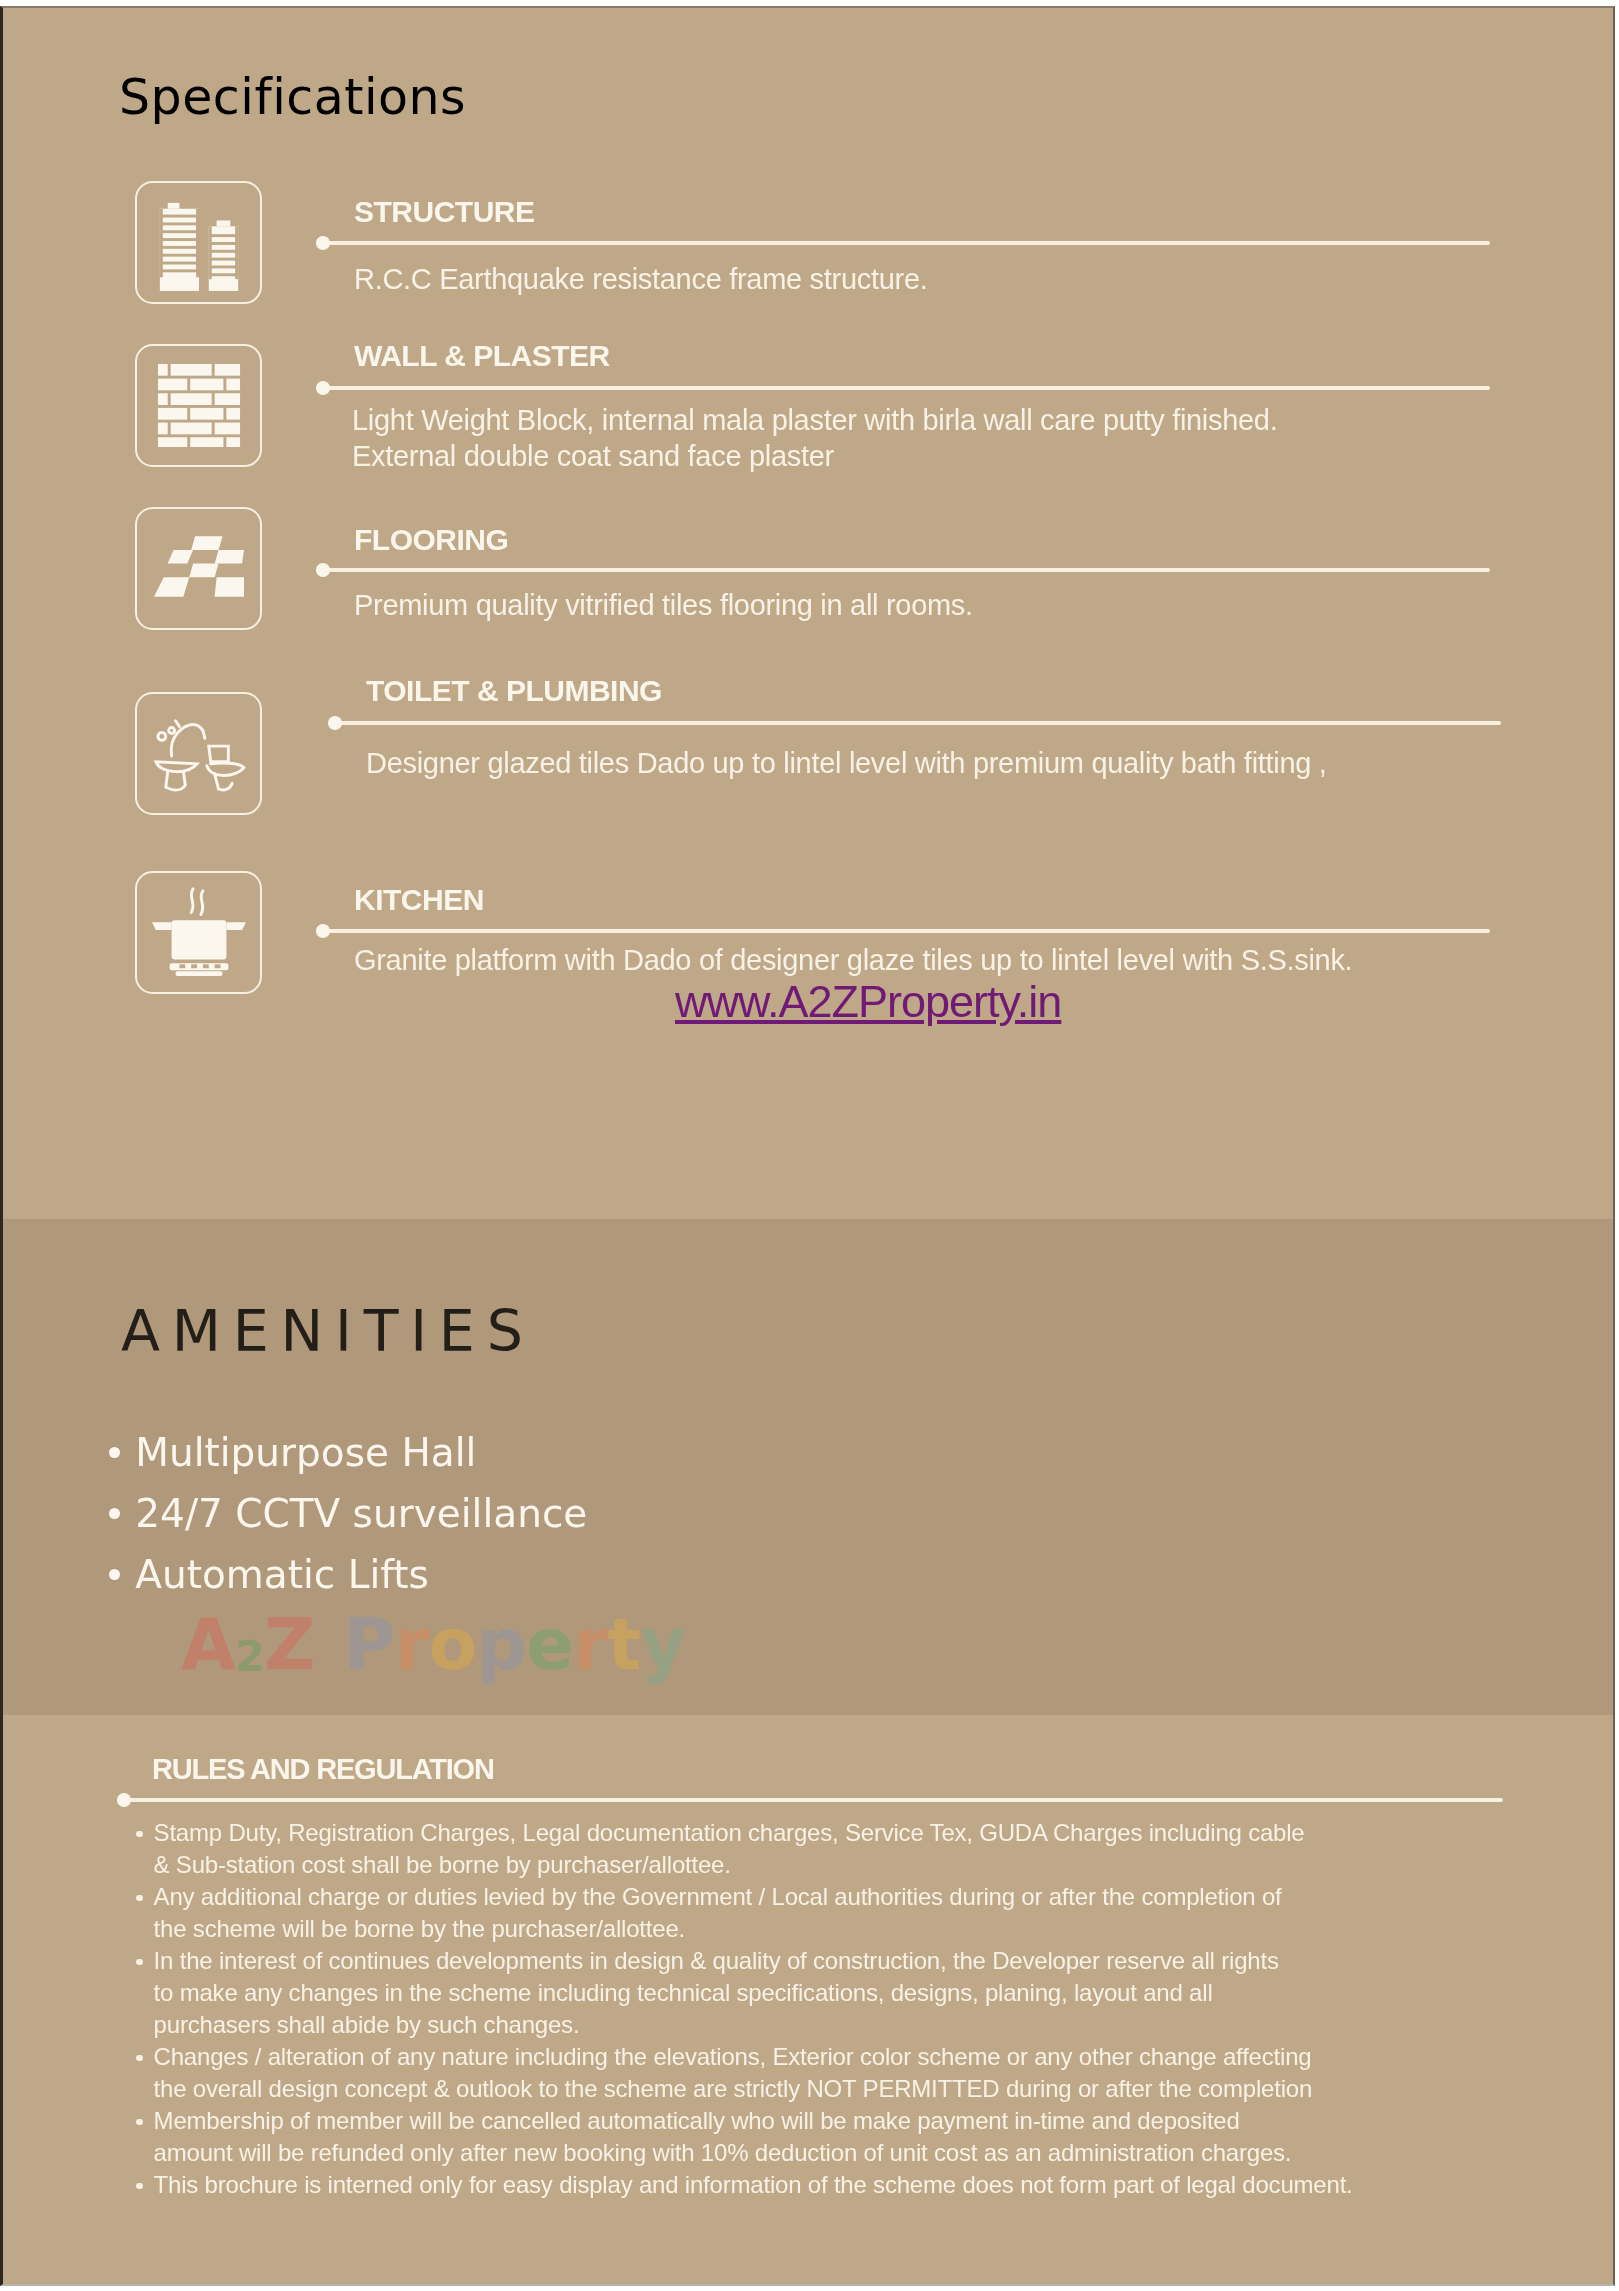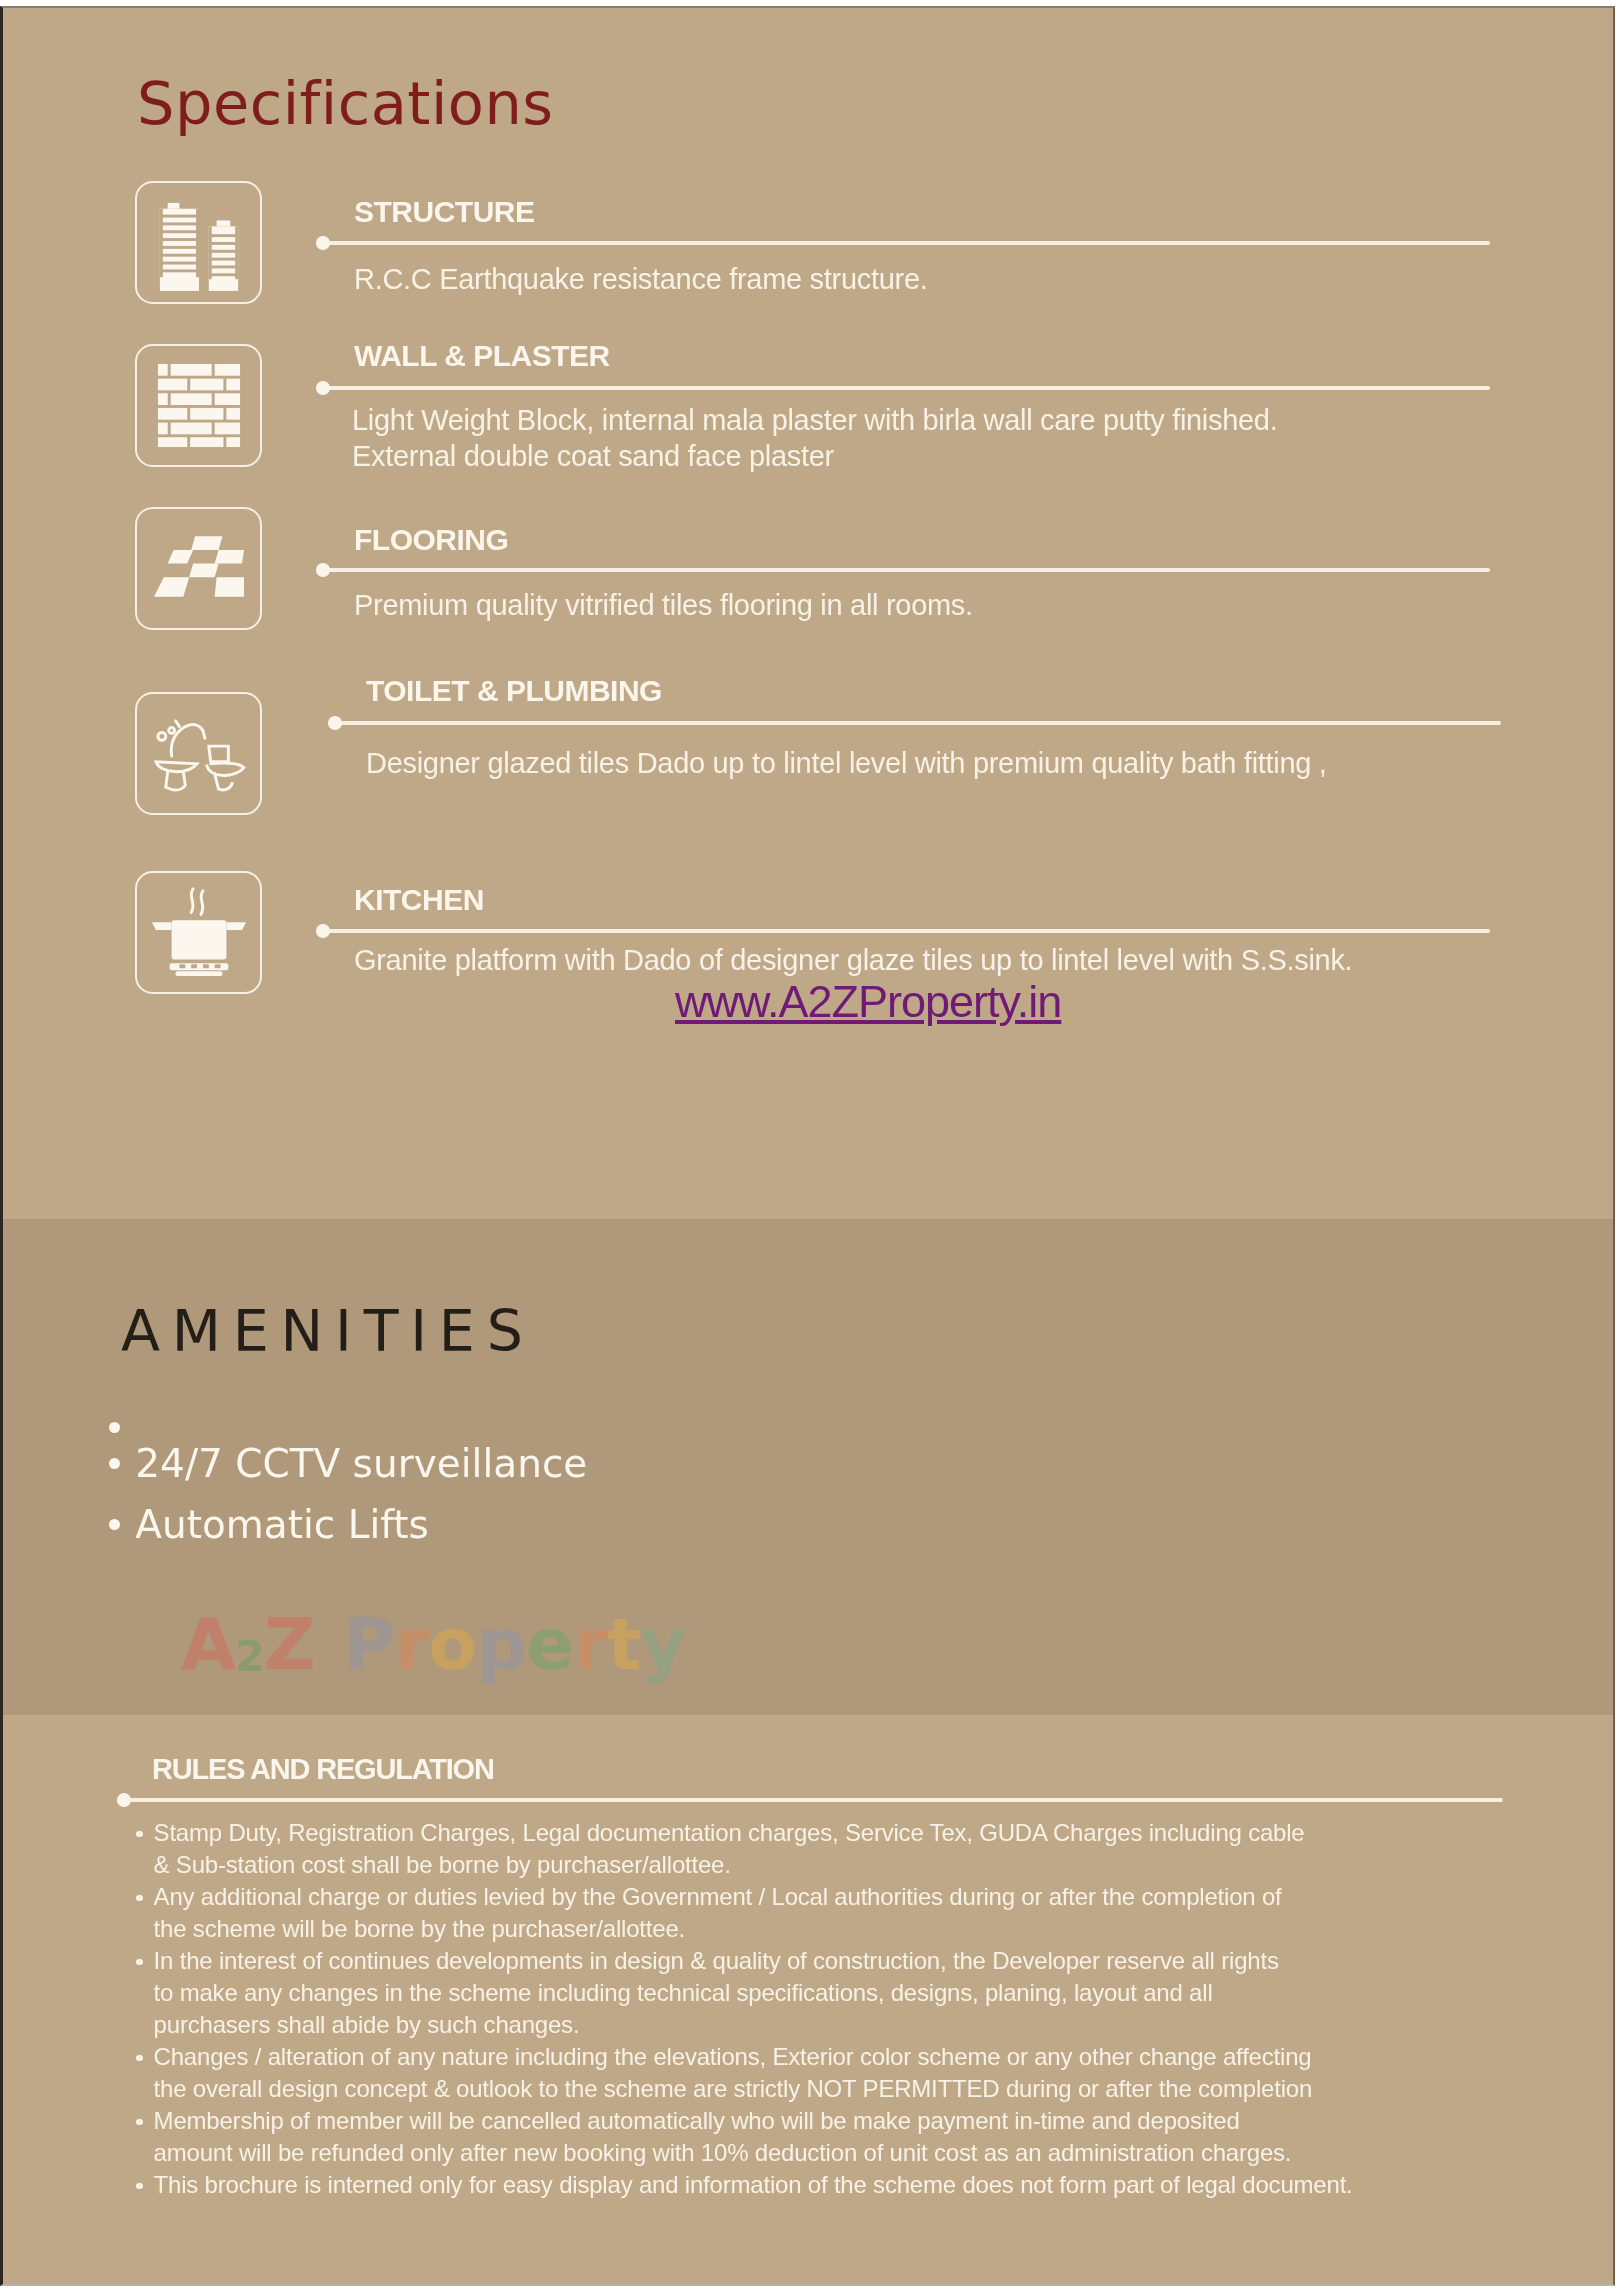--- a/index.html
+++ b/index.html
@@ -11,21 +11,21 @@
     background: #bea888;
     border-left: 3.9px solid #2e2620;
     border-right: 2.9px solid #6e5f50;
     border-top: 2px solid #8a7b6b;
     border-bottom: 2.9px solid #b7b3aa;
   }
 
   .spec-title {
     position: absolute; left: 116px; top: 61px;
     font-family: "DejaVu Sans", sans-serif;
-    font-size: 59px; color: #7f1d1d; letter-spacing: 0.5px; margin-left: 18px;
+    font-size: 49px; color: #000000; letter-spacing: 0.5px;
   }
 
   .icon-box {
     position: absolute; left: 132px; width: 127px; height: 123px;
     border: 2.9px solid #f6efe2; border-radius: 17.6px;
     display: flex; align-items: center; justify-content: center;
   }
   .icon-box svg { display: block; }
 
   .spec-head {
@@ -229,20 +229,21 @@
     <span>Granite platform with Dado of designer glaze tiles up to lintel level with S.S.sink.</span>
   </div>
 
   <div class="watermark-url">www.A2ZProperty.in</div>
 
   <div class="amen-band"></div>
   <div class="amen-title">AMENITIES</div>
   <ul class="amen-list">
     <li class="amen-item">
         <span class="dot"></span>
+        <span>Multipurpose Hall</span>
       </li>
     <li class="amen-item">
         <span class="dot"></span>
         <span>24/7 CCTV surveillance</span>
       </li>
     <li class="amen-item">
         <span class="dot"></span>
         <span>Automatic Lifts</span>
       </li>
   </ul>

